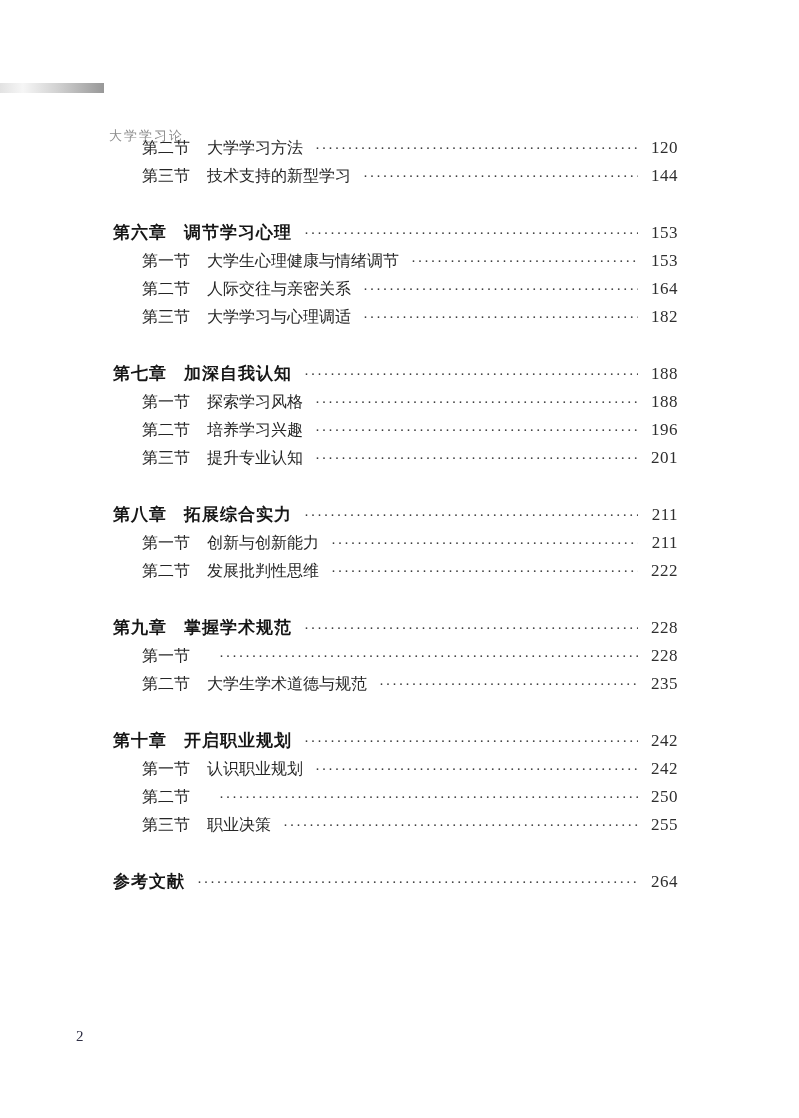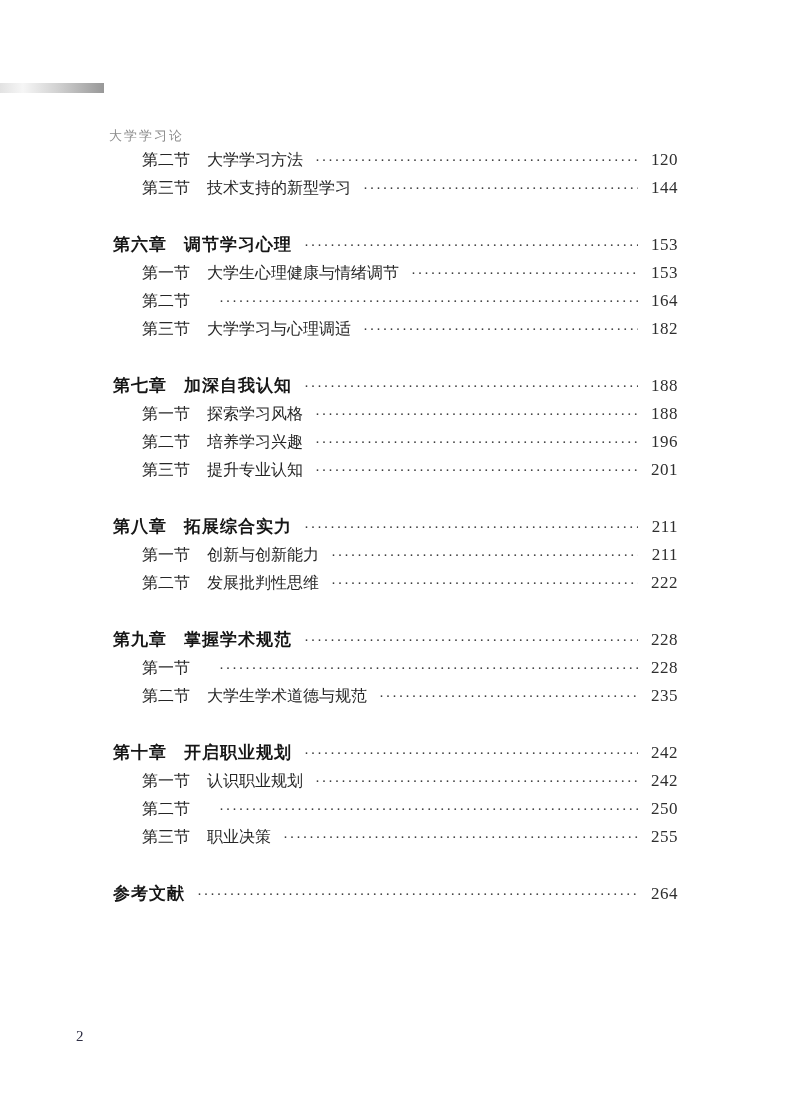--- a/index.html
+++ b/index.html
@@ -79,21 +79,20 @@
     content: "········································································································································";
   }
   .page {
     font-family: "Liberation Serif", serif;
     font-weight: 400;
     font-size: 17px;
     color: #2e2e2e;
     min-width: 30px;
     text-align: right;
     letter-spacing: 0.5px;
-    margin-top: 12px;
   }
 
   
   .folio {
     position: absolute;
     left: 76px;
     top: 1028px;
     font-family: "Liberation Serif", serif;
     font-size: 15px;
     color: #2e2e44;
@@ -125,20 +124,21 @@
     <span class="page">153</span>
   </div>
     <div class="row section">
     <span class="label">第一节</span>
     <span class="title">大学生心理健康与情绪调节</span>
     <span class="leader"></span>
     <span class="page">153</span>
   </div>
     <div class="row section">
     <span class="label">第二节</span>
+    <span class="title">人际交往与亲密关系</span>
     <span class="leader"></span>
     <span class="page">164</span>
   </div>
     <div class="row section">
     <span class="label">第三节</span>
     <span class="title">大学学习与心理调适</span>
     <span class="leader"></span>
     <span class="page">182</span>
   </div>
     <div class="row chapter">

